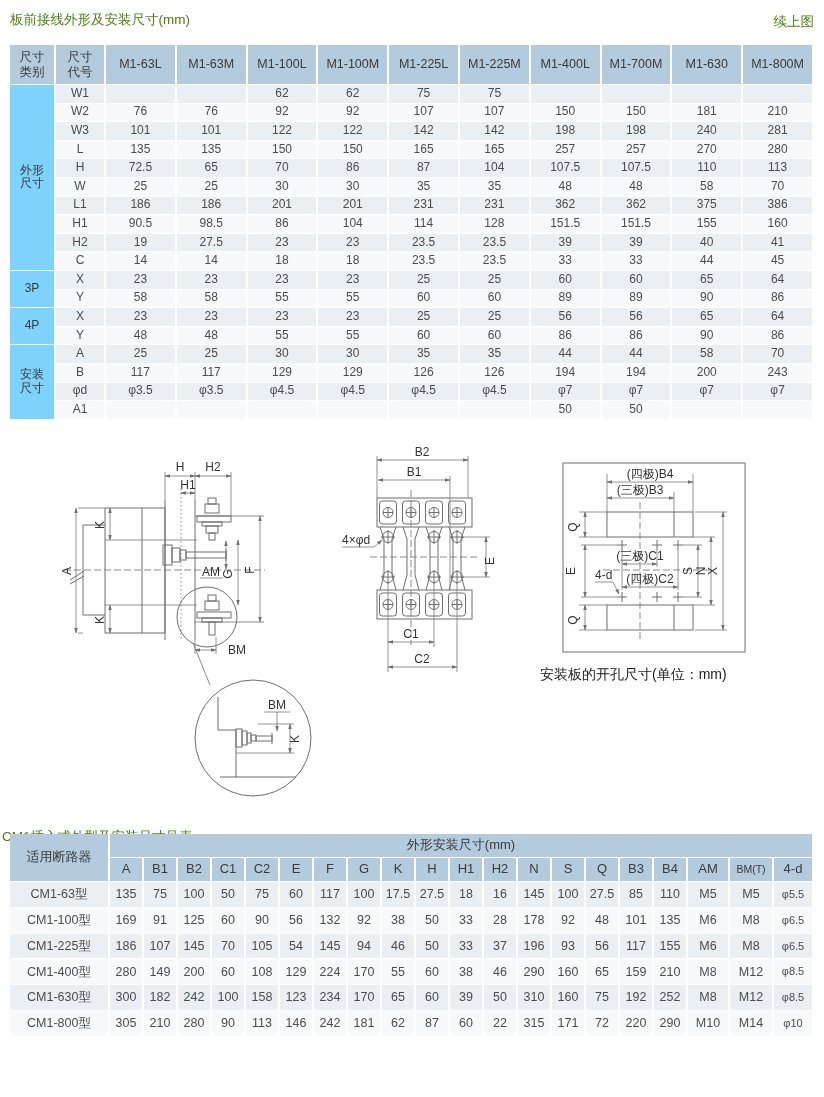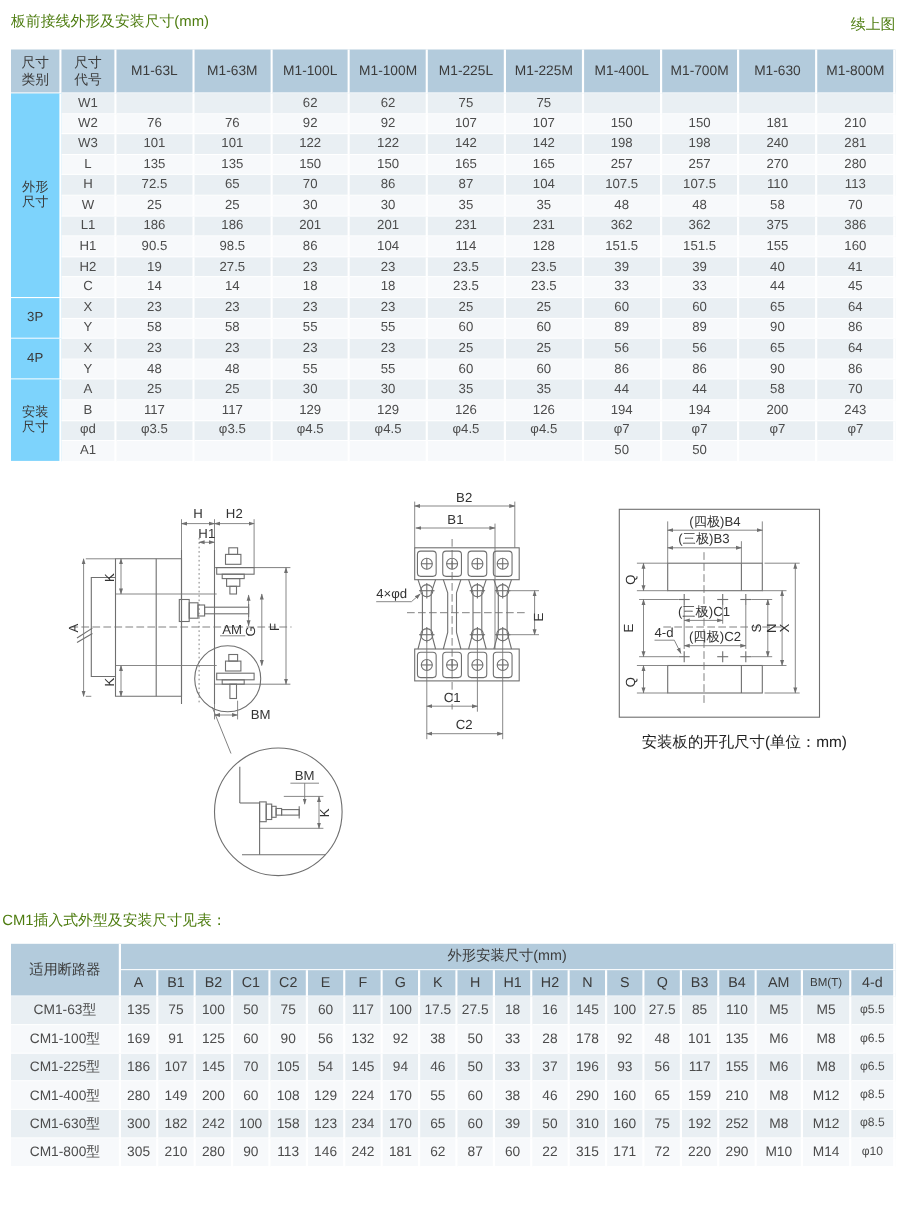--- a/index.html
+++ b/index.html
@@ -28,21 +28,21 @@
   .t2 th.sm{font-size:10.5px;}
   .t2 td{font-size:12.5px;color:#4c4c4c;height:24.8px;}
   .t2 td.sm{font-size:11px;}
   .t2 tr.even td{background:#e9eff3;}
   .t2 tr.odd td{background:#f7f9fb;}
   
   svg{overflow:visible;}
   svg text{font-family:"Liberation Sans","DejaVu Sans",sans-serif;font-size:12px;fill:#333;}
   .dwg{stroke:#6f6f6f;fill:none;stroke-width:1;}
   .dim{stroke:#787878;fill:none;stroke-width:0.8;}
-  .cap{font-size:14px;color:#222;text-align:right;}
+  .cap{font-size:14px;color:#222;text-align:left;}
 </style>
 </head>
 <body>
 
 <svg width="0" height="0" class="abs" style="left:0;top:0">
   <defs>
     <marker id="arr" viewBox="0 0 10 10" refX="9" refY="5" markerWidth="7" markerHeight="7" orient="auto-start-reverse">
       <path d="M0,1.8 L10,5 L0,8.2 z" fill="#6f6f6f"></path>
     </marker>
   </defs>
@@ -574,21 +574,21 @@
     <text x="137" y="121" transform="rotate(-90 137 121)">S</text>
     <text x="150" y="121" transform="rotate(-90 150 121)">N</text>
     <text x="162" y="121" transform="rotate(-90 162 121)">X</text>
   </g>
 </svg>
 
 <div class="abs cap" style="left:540px;top:666px;width:230px">安装板的开孔尺寸(单位：mm)</div>
 
 <div class="abs title" style="left:2px;top:828px">CM1插入式外型及安装尺寸见表：</div>
 
-<table class="abs t2" style="left:10px;top:858px" id="table2">
+<table class="abs t2" style="left:10px;top:834px" id="table2">
     <colgroup>
       <col style="width: 100px;">
       <col style="width: 34px;">
       <col style="width: 34px;">
       <col style="width: 34px;">
       <col style="width: 34px;">
       <col style="width: 34px;">
       <col style="width: 34px;">
       <col style="width: 34px;">
       <col style="width: 34px;">

